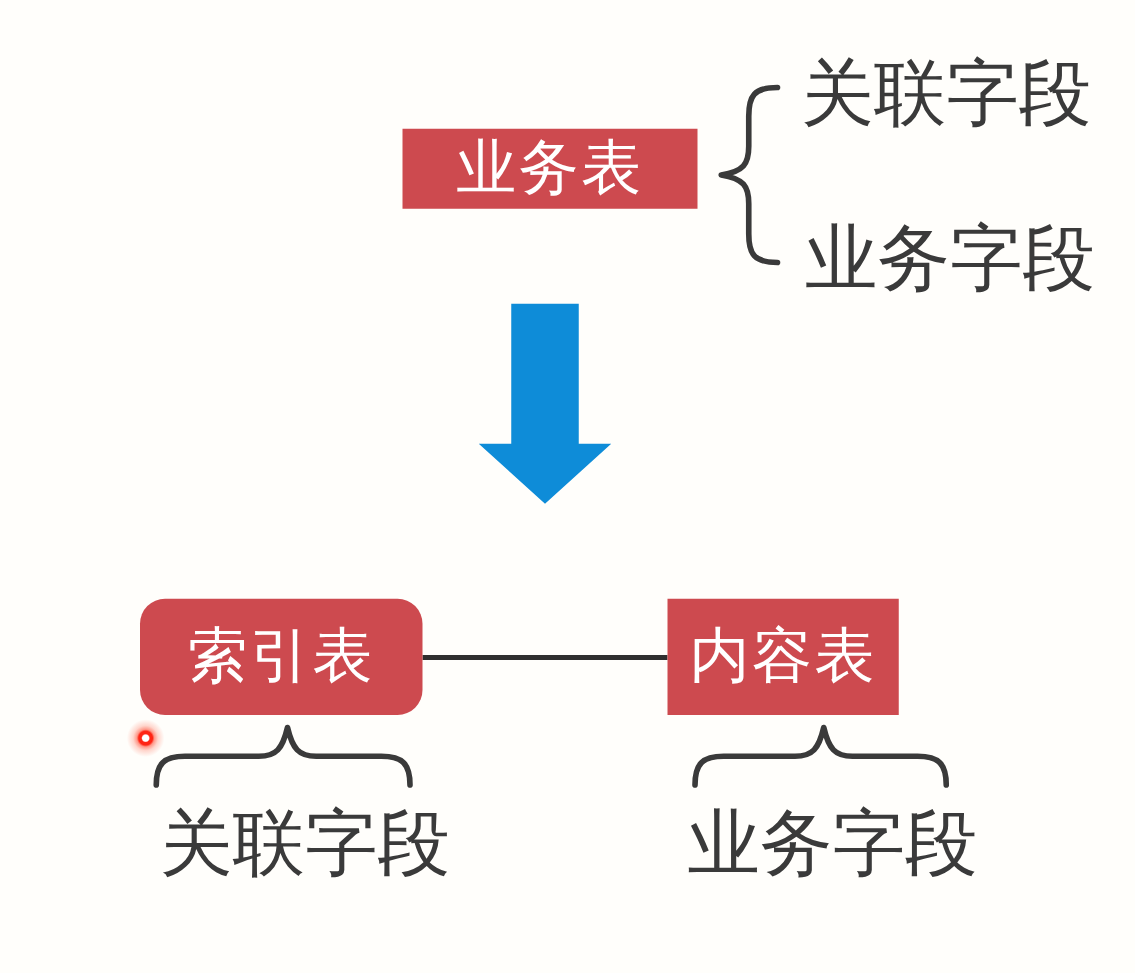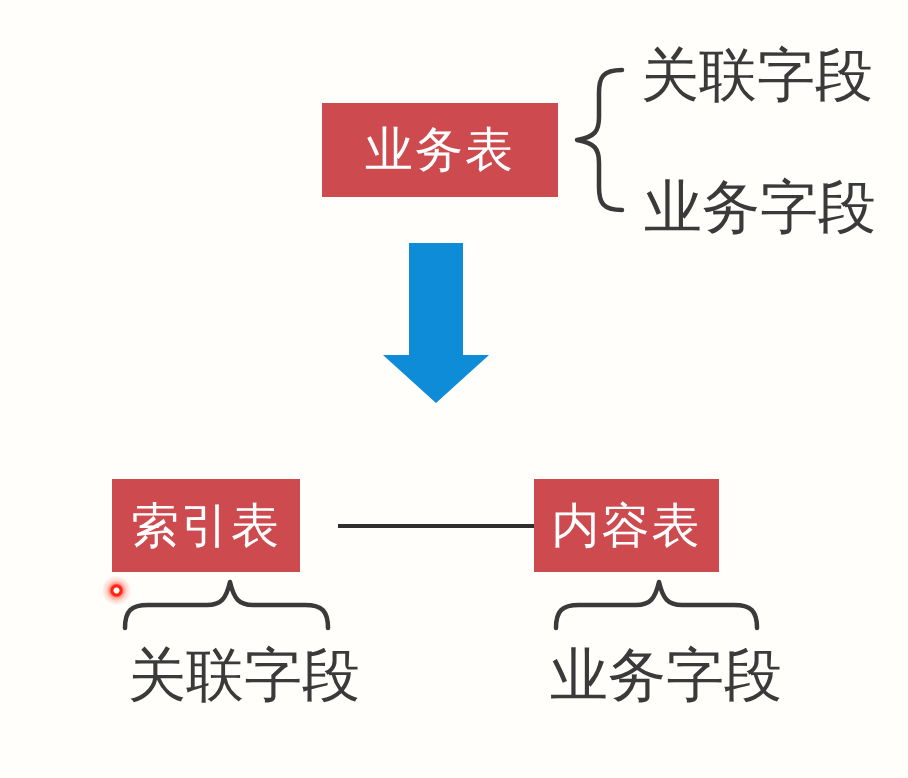--- a/index.html
+++ b/index.html
@@ -33,22 +33,22 @@
     background: var(--red);
     color: var(--box-text);
     display: flex;
     align-items: center;
     justify-content: center;
     font-size: 48px;
     line-height: 1;
     letter-spacing: 2px;
     white-space: nowrap;
   }
-  .box-top    { left: 322px; top: 103px; width: 236px; height: 94px; }
-  .box-left   { left: 112px; top: 479px; width: 188px; height: 93px; }
+  .box-top    { left: 322px; top: 103px; width: 236px; height: 64px; }
+  .box-left   { left: 112px; top: 479px; width: 226px; height: 93px; border-radius: 20px; }
   .box-right  { left: 534px; top: 479px; width: 185px; height: 93px; }
 
   .diagram-label {
     position: absolute;
     color: var(--ink);
     font-size: 58px;
     line-height: 1.05;
     white-space: nowrap;
   }
   .lbl-top-field-1 { left: 641px; top: 45px;  }

